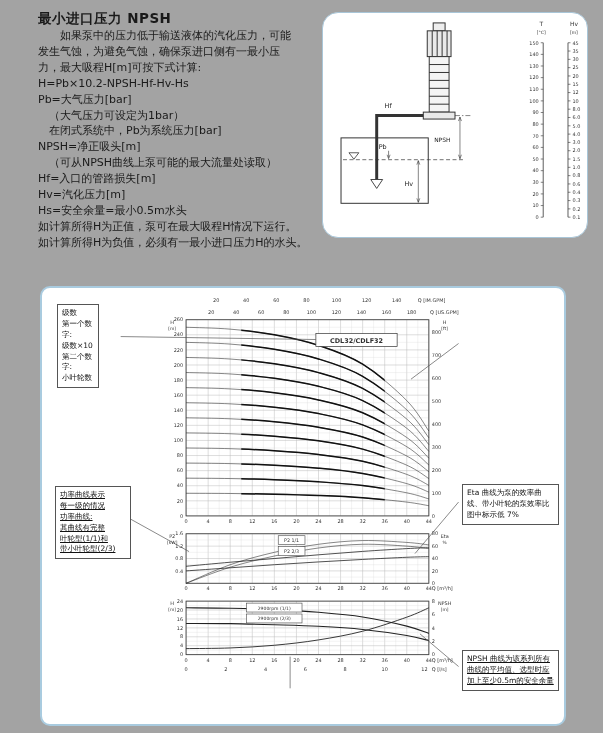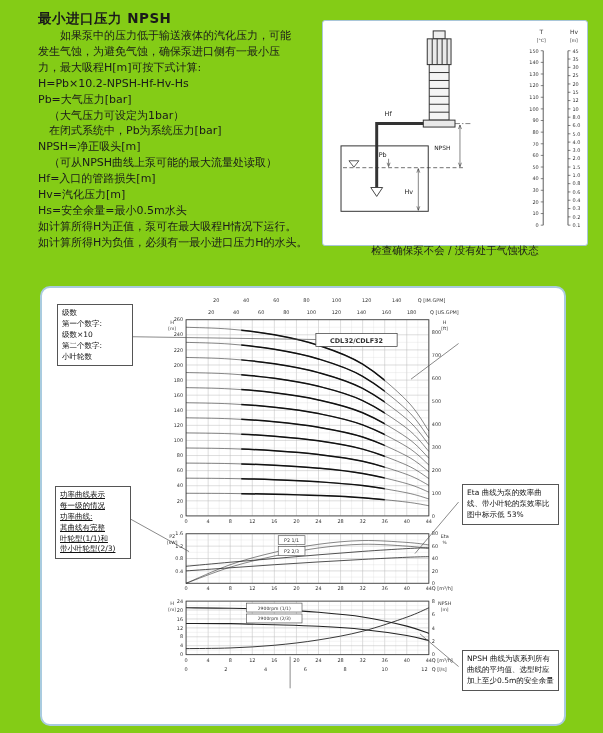--- a/index.html
+++ b/index.html
@@ -1,36 +1,36 @@
 <!DOCTYPE html>
 <html><head>
 <meta charset="utf-8">
 <style>
   *{margin:0;padding:0;box-sizing:border-box;}
   html,body{background:#fff;}
   body{width:603px;height:733px;position:relative;overflow:hidden;
        font-family:"DejaVu Sans","Liberation Sans",sans-serif;color:#1a1a1a;}
-  .page{position:absolute;inset:0;background:#84cc16;padding-left:32px;}
+  .page{position:absolute;inset:0;background:#a3a3a3;padding-left:32px;}
   .text-col{position:absolute;left:38px;top:10px;width:288px;}
   .title{font-size:13.5px;font-weight:bold;letter-spacing:.5px;}
   .body-text{margin-top:0;font-size:11px;line-height:15.9px;white-space:pre-line;}
-  .diagram-box{position:absolute;left:322px;top:20px;width:266px;height:226px;
-       border:1.5px solid #a9c6d8;border-radius:3px;background:#fff;overflow:hidden;}
+  .diagram-box{position:absolute;left:322px;top:12px;width:266px;height:226px;
+       border:1.5px solid #a9c6d8;border-radius:16px;background:#fff;overflow:hidden;}
   .diagram-box svg{position:absolute;left:0;top:0;width:100%;height:100%;}
   .diagram-caption{position:absolute;left:322px;top:244px;width:266px;text-align:center;font-size:10.5px;}
   .curves-box{position:absolute;left:40px;top:286px;width:526px;height:440px;
        border:2px solid #a9cbdf;border-radius:10px;background:#fff;overflow:hidden;}
   .curves-box>svg{position:absolute;left:0;top:0;width:100%;height:100%;}
   .callout{position:absolute;border:1px solid #555;background:#fff;font-size:7.5px;
        line-height:1.45;padding:3px 4px;white-space:pre-line;z-index:2;color:#111;}
-  #co-stages{left:15px;top:16px;width:76px;}
+  #co-stages{left:15px;top:16px;width:42px;}
   #co-qh{left:420px;top:38px;width:97px;}
   #co-power{left:13px;top:198px;width:76px;text-decoration:underline;}
   #co-eta{left:420px;top:196px;width:97px;}
-  #co-npsh{left:420px;top:362px;width:97px;}
+  #co-npsh{left:420px;top:362px;width:97px;text-decoration:underline;}
   #co-bottom{left:106px;top:404px;white-space:nowrap;padding:2px 6px;}
   svg text{font-family:"DejaVu Sans","Liberation Sans",sans-serif;}
 </style>
 </head>
 <body>
 
 <div class="page">
 
   <div class="text-col">
     <div class="title">最小进口压力 NPSH</div>
@@ -174,21 +174,20 @@
           <line x1="247" y1="197.61904761904762" x2="249.5" y2="197.61904761904762" stroke="#333" stroke-width="0.6"></line>
           <text x="251.5" y="199.41904761904763" font-size="5" fill="#333">0.2</text>
           <line x1="247" y1="206" x2="249.5" y2="206" stroke="#333" stroke-width="0.6"></line>
           <text x="251.5" y="207.8" font-size="5" fill="#333">0.1</text>
           <text x="253" y="13" font-size="6" fill="#333" text-anchor="middle">Hv</text>
           <text x="253" y="21" font-size="4.5" fill="#333" text-anchor="middle">[m]</text>
         </g>
       </svg>
   </div>
 
-  <div class="diagram-caption">检查确保泵不会 / 没有处于气蚀状态</div>
 
   <div class="curves-box">
     <svg id="curves" viewBox="0 0 526 440">
         <defs>
           <clipPath id="bold">
             <rect x="200.6818181818182" y="32" width="144.7727272727273" height="198"></rect>
           </clipPath>
         </defs>
         <g>
           <line x1="145" y1="32" x2="145" y2="230" stroke="#b9b9b9" stroke-width="0.5"></line>
@@ -489,17 +488,17 @@
 第一个数字:
 级数×10
 第二个数字:
 小叶轮数</div>
     <div class="callout" id="co-power">功率曲线表示
 每一级的情况
 功率曲线:
 其曲线有完整
 叶轮型(1/1)和
 带小叶轮型(2/3)</div>
-    <div class="callout" id="co-eta">Eta 曲线为泵的效率曲线、带小叶轮的泵效率比图中标示低 53%</div>
+    <div class="callout" id="co-eta">Eta 曲线为泵的效率曲线、带小叶轮的泵效率比图中标示低 7%</div>
     <div class="callout" id="co-npsh">NPSH 曲线为该系列所有曲线的平均值、选型时应加上至少0.5m的安全余量</div>
   </div>
 
 </div>
 
 </body></html>

